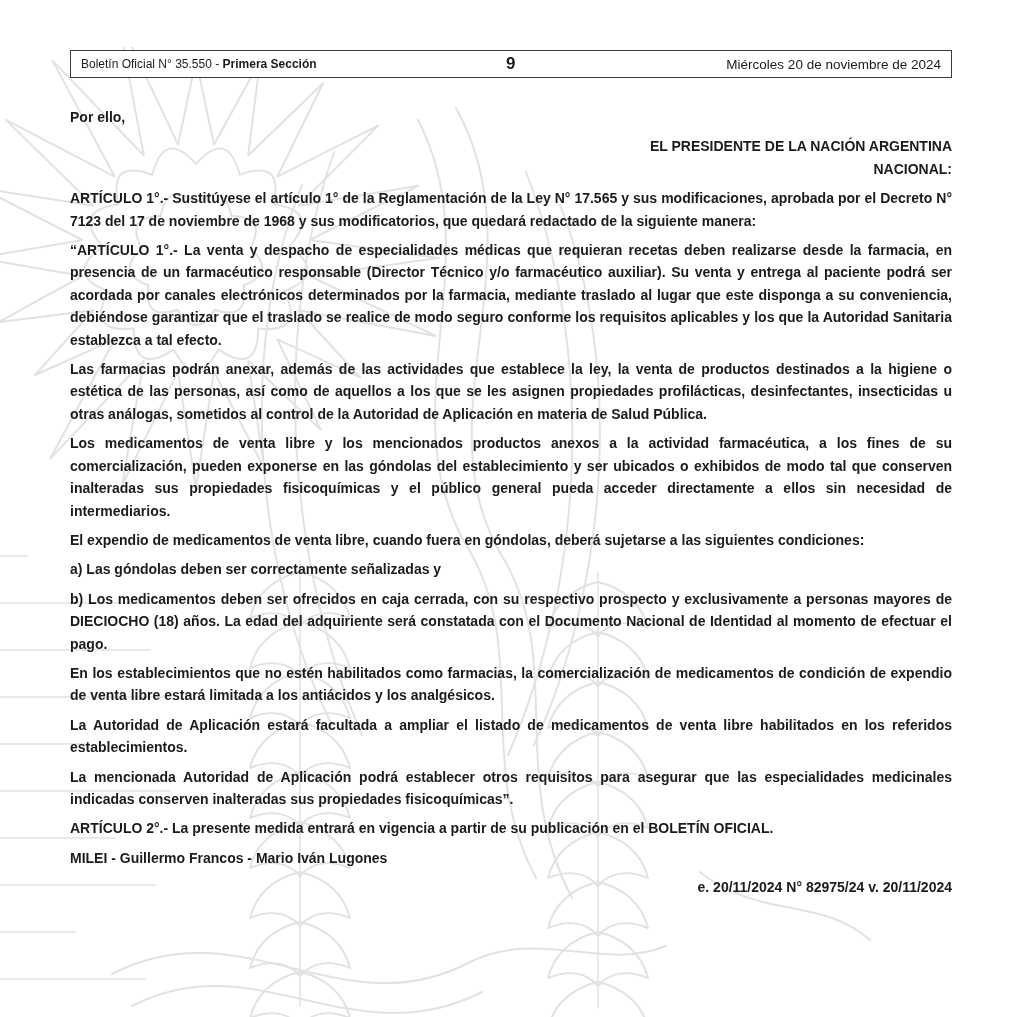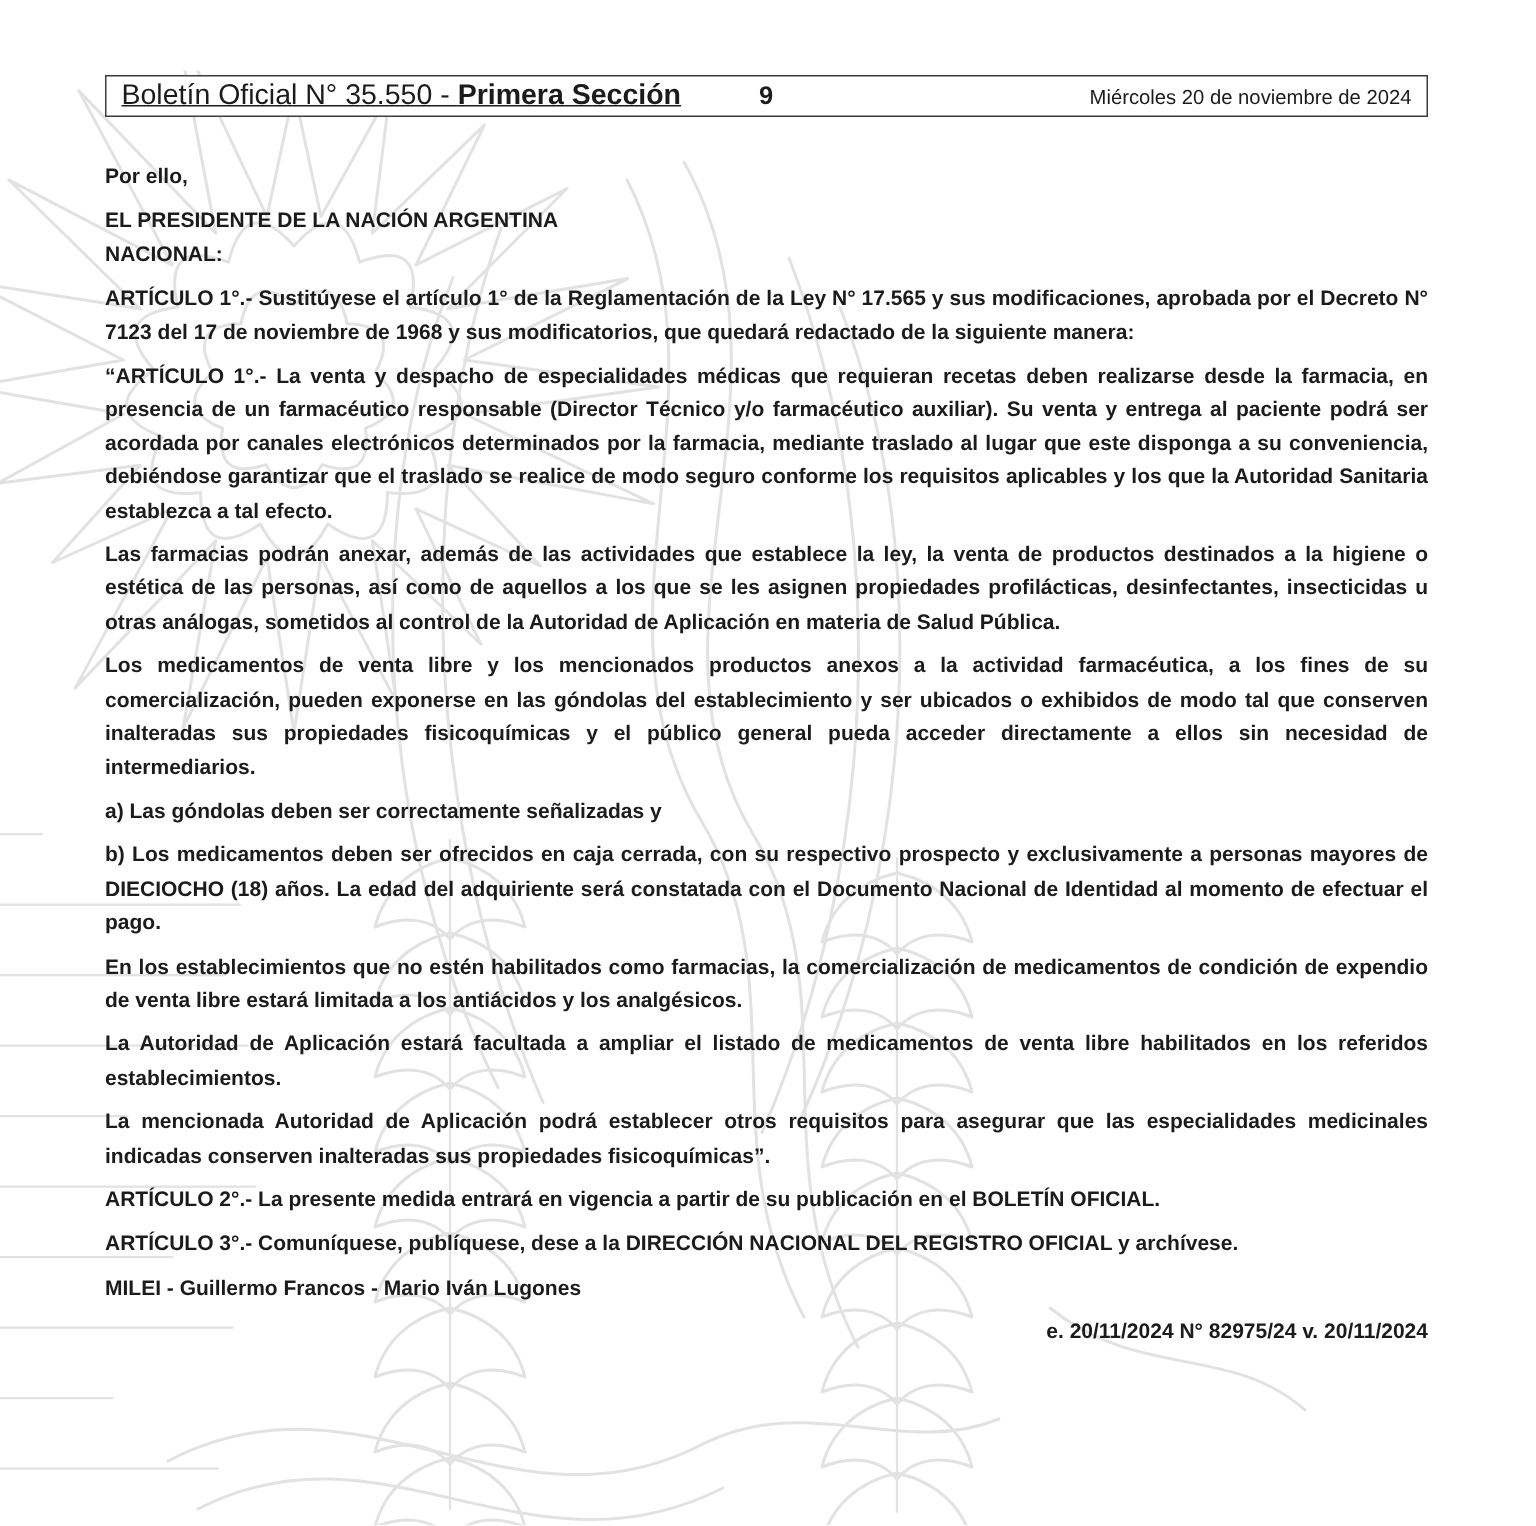--- a/index.html
+++ b/index.html
@@ -16,37 +16,37 @@
     z-index:0;pointer-events:none;
   }
   
   .masthead{
     position:absolute;left:70px;top:50px;width:880px;height:26px;
     border:1.5px solid #3c3c3c;
     background:#ffffff;
     display:flex;align-items:center;justify-content:space-between;
     z-index:2;
   }
-  .mast-left{padding-left:10px;font-size:19px;white-space:pre;text-decoration:underline;}
+  .mast-left{padding-left:10px;font-size:12px;white-space:pre;}
   .mast-left b{font-weight:bold;}
   .mast-page{
     position:absolute;left:0;right:0;text-align:center;
     font-weight:bold;font-size:17px;letter-spacing:0.5px;
   }
   .mast-right{padding-right:10px;font-size:13.5px;margin-left:24px;}
   
   .doc{
     position:absolute;left:70px;top:106px;width:882px;
     font-size:14px;line-height:22.4px;
     z-index:1;
     font-weight:bold;
   }
   .doc p{margin:0 0 7px 0;}
   .just{text-align:justify;}
-  .center{text-align:left;}
+  .center{text-align:right;}
   .tight{margin-bottom:0 !important;}
   .pubnote{text-align:right;margin-top:8px;}
 </style>
 </head>
 <body>
 
 <div class="page">
 
   <svg class="watermark" viewBox="0 0 1024 1017" xmlns="http://www.w3.org/2000/svg">
       <path d="M196.0 60.0 L214.0 144.4 L260.0 61.1 L248.2 155.5 L323.0 83.3 L277.3 176.7 L378.0 125.7 L298.5 205.8 L418.5 185.7 L309.6 240.0 L439.0 258.0 L309.6 276.0 L435.7 335.9 L298.5 310.2 L360.2 377.3 L277.3 339.3 L320.6 429.5 L248.2 360.5 L264.3 468.2 L214.0 371.6 L196.0 488.0 L178.0 371.6 L122.1 485.3 L143.8 360.5 L50.2 458.6 L114.7 339.3 L35.0 375.0 L93.5 310.2 L-1.8 322.3 L82.4 276.0 L-21.0 258.0 L82.4 240.0 L-18.9 188.2 L93.5 205.8 L5.9 119.9 L114.7 176.7 L52.6 60.6 L143.8 155.5 L117.8 17.4 L178.0 144.4 Z" fill="none" stroke="#e2e2e2" stroke-width="2" stroke-linejoin="round" stroke-linecap="round"></path>
@@ -101,24 +101,24 @@
   </header>
 
   <main class="doc">
     <p>Por ello,</p>
     <p class="center tight">EL PRESIDENTE DE LA NACIÓN ARGENTINA</p>
     <p class="center">NACIONAL:</p>
     <p class="just">ARTÍCULO 1°.- Sustitúyese el artículo 1° de la Reglamentación de la Ley N° 17.565 y sus modificaciones, aprobada por el Decreto N° 7123 del 17 de noviembre de 1968 y sus modificatorios, que quedará redactado de la siguiente manera:</p>
     <p class="just">“ARTÍCULO 1°.- La venta y despacho de especialidades médicas que requieran recetas deben realizarse desde la farmacia, en presencia de un farmacéutico responsable (Director Técnico y/o farmacéutico auxiliar). Su venta y entrega al paciente podrá ser acordada por canales electrónicos determinados por la farmacia, mediante traslado al lugar que este disponga a su conveniencia, debiéndose garantizar que el traslado se realice de modo seguro conforme los requisitos aplicables y los que la Autoridad Sanitaria establezca a tal efecto.</p>
     <p class="just">Las farmacias podrán anexar, además de las actividades que establece la ley, la venta de productos destinados a la higiene o estética de las personas, así como de aquellos a los que se les asignen propiedades profilácticas, desinfectantes, insecticidas u otras análogas, sometidos al control de la Autoridad de Aplicación en materia de Salud Pública.</p>
     <p class="just">Los medicamentos de venta libre y los mencionados productos anexos a la actividad farmacéutica, a los fines de su comercialización, pueden exponerse en las góndolas del establecimiento y ser ubicados o exhibidos de modo tal que conserven inalteradas sus propiedades fisicoquímicas y el público general pueda acceder directamente a ellos sin necesidad de intermediarios.</p>
+    <p class="just">El expendio de medicamentos de venta libre, cuando fuera en góndolas, deberá sujetarse a las siguientes condiciones:</p>
     <p class="just">a) Las góndolas deben ser correctamente señalizadas y</p>
     <p class="just">b) Los medicamentos deben ser ofrecidos en caja cerrada, con su respectivo prospecto y exclusivamente a personas mayores de DIECIOCHO (18) años. La edad del adquiriente será constatada con el Documento Nacional de Identidad al momento de efectuar el pago.</p>
     <p class="just">En los establecimientos que no estén habilitados como farmacias, la comercialización de medicamentos de condición de expendio de venta libre estará limitada a los antiácidos y los analgésicos.</p>
     <p class="just">La Autoridad de Aplicación estará facultada a ampliar el listado de medicamentos de venta libre habilitados en los referidos establecimientos.</p>
     <p class="just">La mencionada Autoridad de Aplicación podrá establecer otros requisitos para asegurar que las especialidades medicinales indicadas conserven inalteradas sus propiedades fisicoquímicas”.</p>
     <p class="just">ARTÍCULO 2°.- La presente medida entrará en vigencia a partir de su publicación en el BOLETÍN OFICIAL.</p>
-    <p class="just">ARTÍCULO 3°.- Comuníquese, publíquese, dese a la DIRECCIÓN NACIONAL DEL REGISTRO OFICIAL y archívese.</p>
     <p>MILEI - Guillermo Francos - Mario Iván Lugones</p>
     <p class="pubnote">e. 20/11/2024 N° 82975/24 v. 20/11/2024</p>
   </main>
 
 </div>
 
 </body></html>

